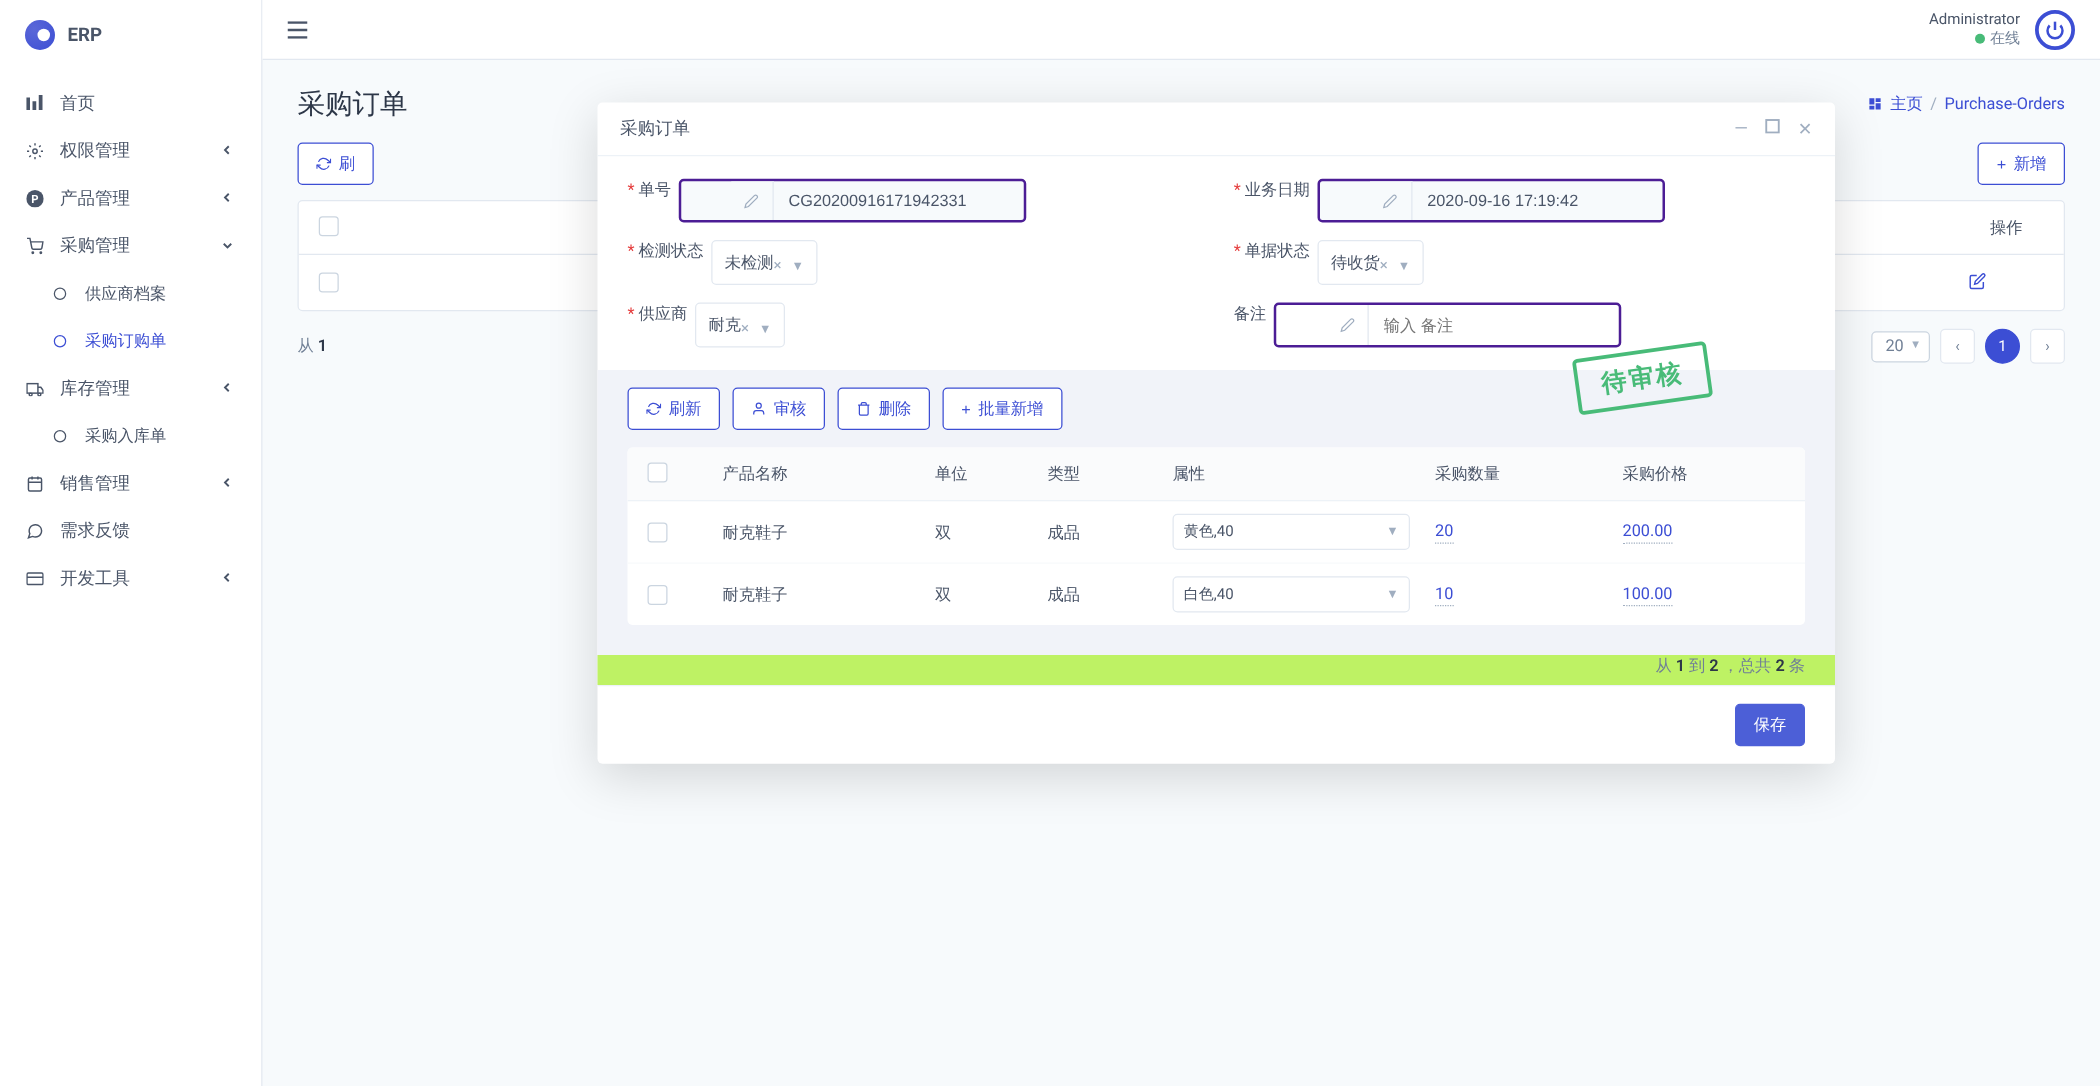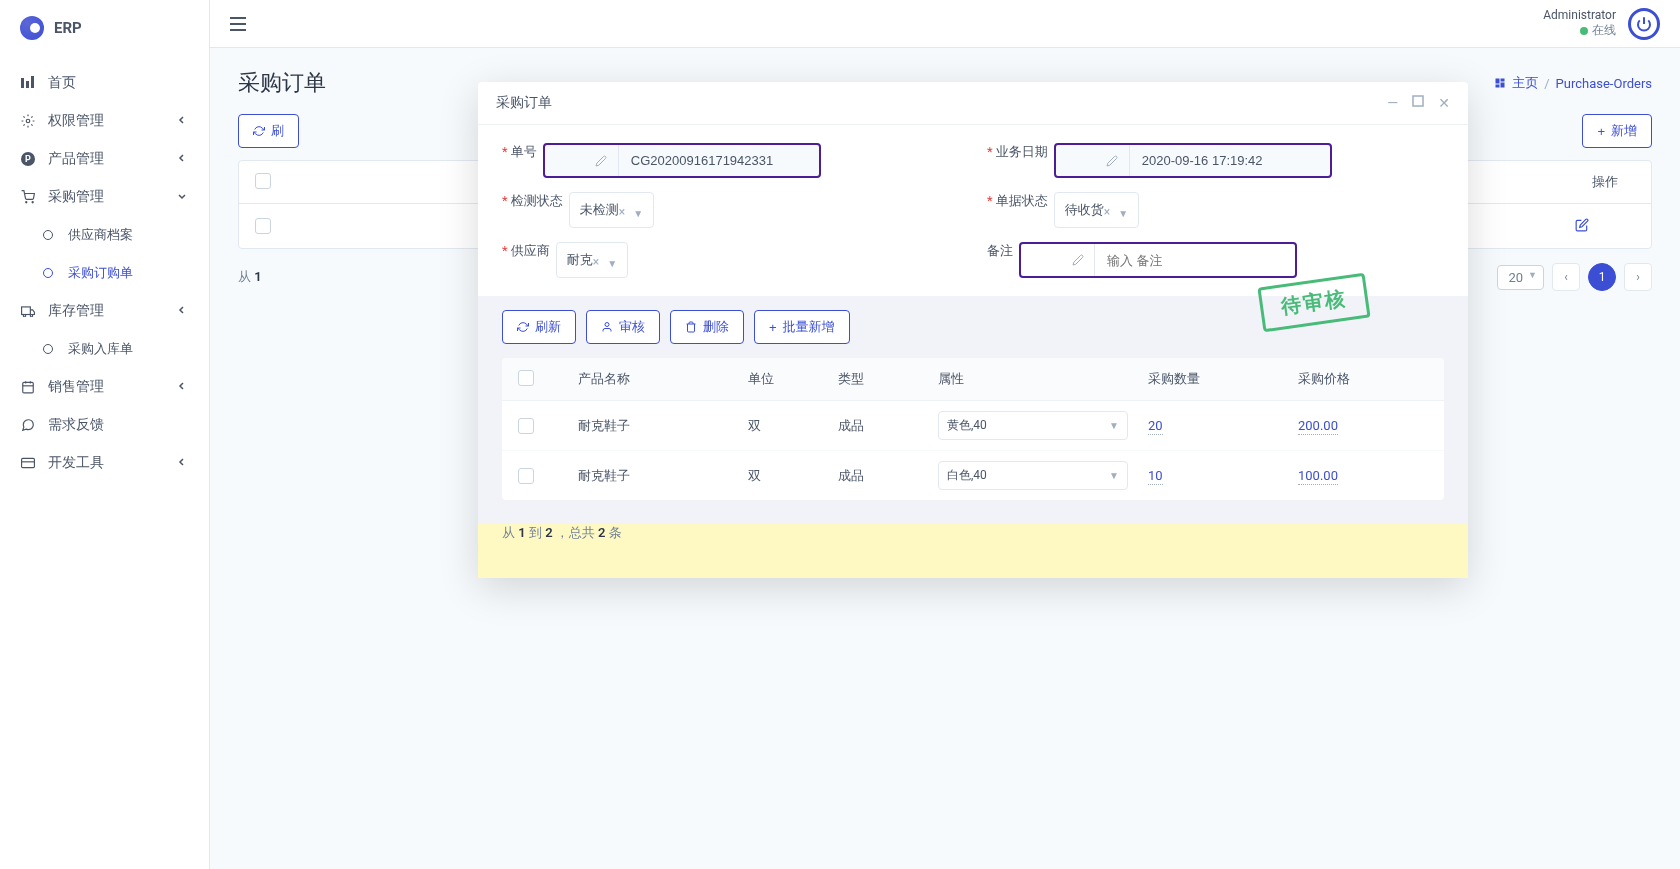--- a/index.html
+++ b/index.html
@@ -93,21 +93,21 @@
 .mt-col-name { width: 170px; }
 .mt-col-unit { width: 90px; }
 .mt-col-type { width: 100px; }
 .mt-col-attr { width: 210px; }
 .mt-col-qty { width: 150px; }
 .mt-col-price { flex: 1; }
 .attr-select { border: 1px solid #e2e8f0; border-radius: 4px; padding: 5px 8px; font-size: 12px; display: flex; align-items: center; width: 190px; }
 .attr-select .sel-val { flex: 1; }
 .link-val { color: #3c4ed4; border-bottom: 1px dotted #a0aec0; padding-bottom: 1px; cursor: pointer; }
 
-.modal-paging { background: #fef9c3; padding: 0 24px 36px; font-size: 13px; color: #718096; }
+.modal-paging { background: #bef264; padding: 0 24px 6px; font-size: 13px; color: #718096; text-align: right; }
 .modal-footer { padding: 14px 24px; display: flex; justify-content: flex-end; border-top: 1px solid #edf2f7; }
 
 .bold { font-weight: 600; color: #2d3748; }
 
 svg { display: block; }
 </style>
 </head>
 <body>
 
 <div class="app">
@@ -487,15 +487,18 @@
             <div class="mt-col-qty"><span class="link-val">10</span></div>
             <div class="mt-col-price"><span class="link-val">100.00</span></div>
           </div>
         </div>
       </div>
 
       <div class="modal-paging">
         <span>从 </span><span class="bold">1</span><span> 到 </span><span class="bold">2</span><span> ，总共 </span><span class="bold">2</span><span> 条</span>
       </div>
 
+      <div class="modal-footer">
+        <button class="btn btn-primary">保存</button>
+      </div>
     </div>
   </div>
 </div>
 
 </body></html>

